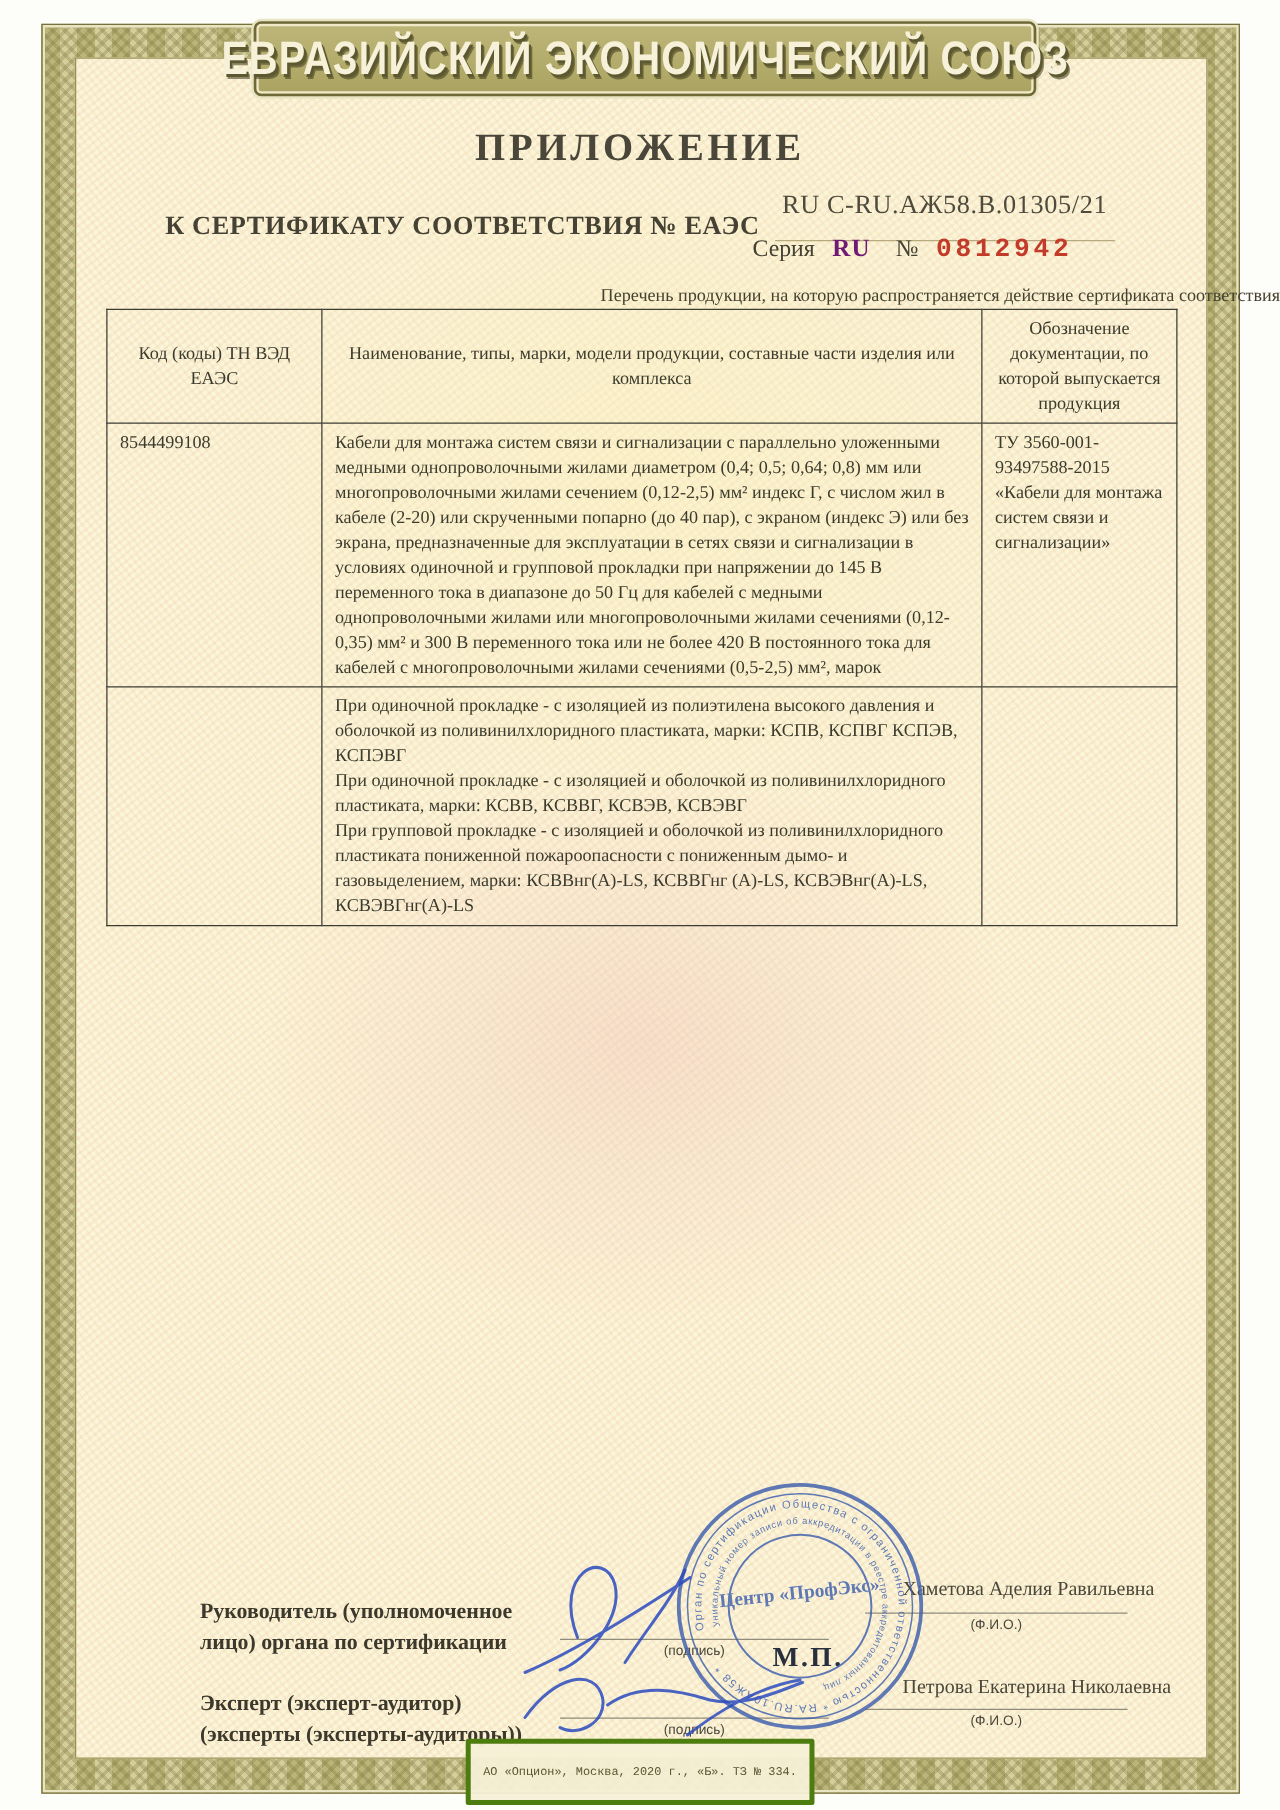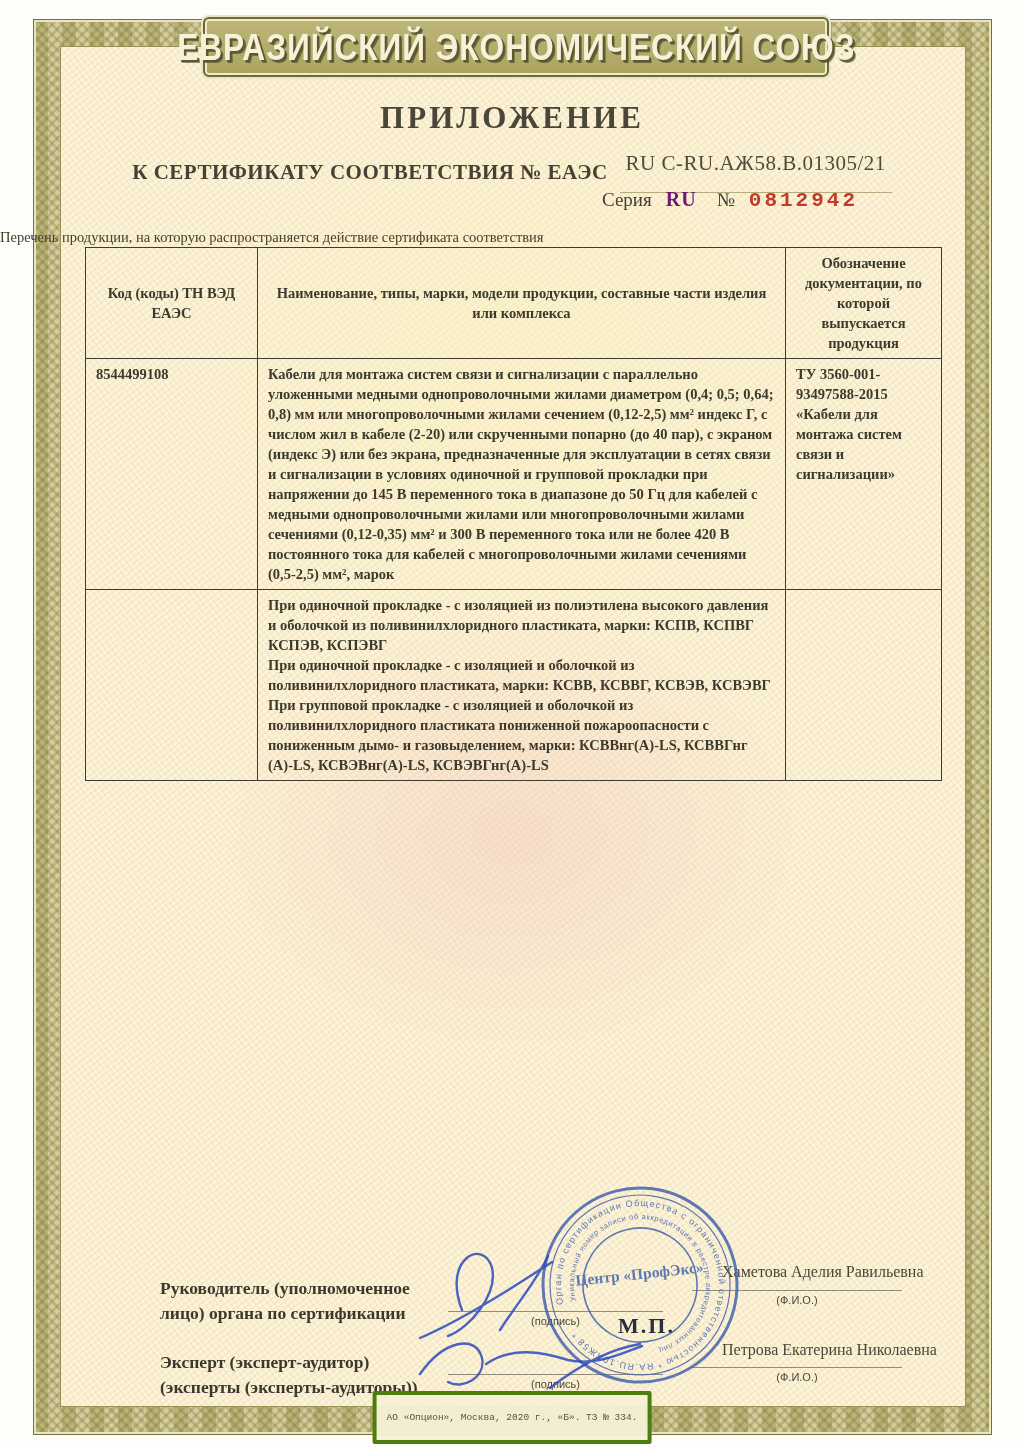--- a/index.html
+++ b/index.html
@@ -46,53 +46,53 @@
     text-shadow:2px 2px 0 #5d5830, 3px 3px 0 rgba(60,56,28,.55);
     transform:scale(.96,1.14);white-space:nowrap;
   }
   .content{position:absolute;left:0;top:0;width:1024px;height:1448px;z-index:3;}
   .doc-title{
     position:absolute;left:0;top:100px;width:1024px;text-align:center;
     font-size:31px;font-weight:bold;letter-spacing:3px;color:#4a463a;
   }
   .subtitle-row{
     position:absolute;left:0;top:151px;width:1024px;
-    display:flex;justify-content:center;align-items:center;gap:12px;
+    display:flex;justify-content:center;align-items:flex-end;gap:12px;
   }
   .subtitle{font-size:21px;font-weight:bold;color:#454134;letter-spacing:.5px;}
   .cert-number{
     font-size:21px;color:#4e4a3c;letter-spacing:.5px;
     border-bottom:1px solid #b7aa7e;padding:0 6px 16px 6px;
   }
   .series-row{
     position:absolute;left:602px;top:188px;
     display:flex;align-items:baseline;gap:14px;
   }
   .series-label{font-size:19px;color:#454134;}
   .series-value{font-size:20px;font-weight:bold;color:#701a75;letter-spacing:1px;}
   .num-sign{font-size:19px;color:#454134;margin-left:6px;}
   .blank-number{
     font-family:"Liberation Mono", monospace;font-weight:bold;
     font-size:21px;color:#c23a28;letter-spacing:3px;
   }
   .table-caption{
-    position:absolute;left:0;top:229px;width:1024px;text-align:left;
+    position:absolute;left:0;top:229px;width:1024px;text-align:right;
     font-size:14.5px;color:#44412f;
   }
   table.products{
     position:absolute;left:85px;top:247px;width:856px;
     border-collapse:collapse;table-layout:fixed;
     font-size:14.5px;line-height:1.38;color:#3b3a2d;
   }
   table.products col.c1{width:172px;}
   table.products col.c2{width:528px;}
   table.products col.c3{width:156px;}
   table.products th, table.products td{
     border:1.5px solid #3d3c33;padding:5px 10px;vertical-align:top;
-    font-weight:bold;background:transparent;
+    font-weight:normal;background:transparent;
   }
   table.products th{height:58px;text-align:center;vertical-align:middle;}
   td.code-cell{text-align:left;}
   td.name-cell{white-space:pre-line;}
   tr.r1 td{height:190px;}
   tr.r2 td{height:164px;}
   
   .sig-label{
     position:absolute;font-size:17.5px;font-weight:bold;color:#3c382c;
     white-space:pre-line;line-height:1.45;

